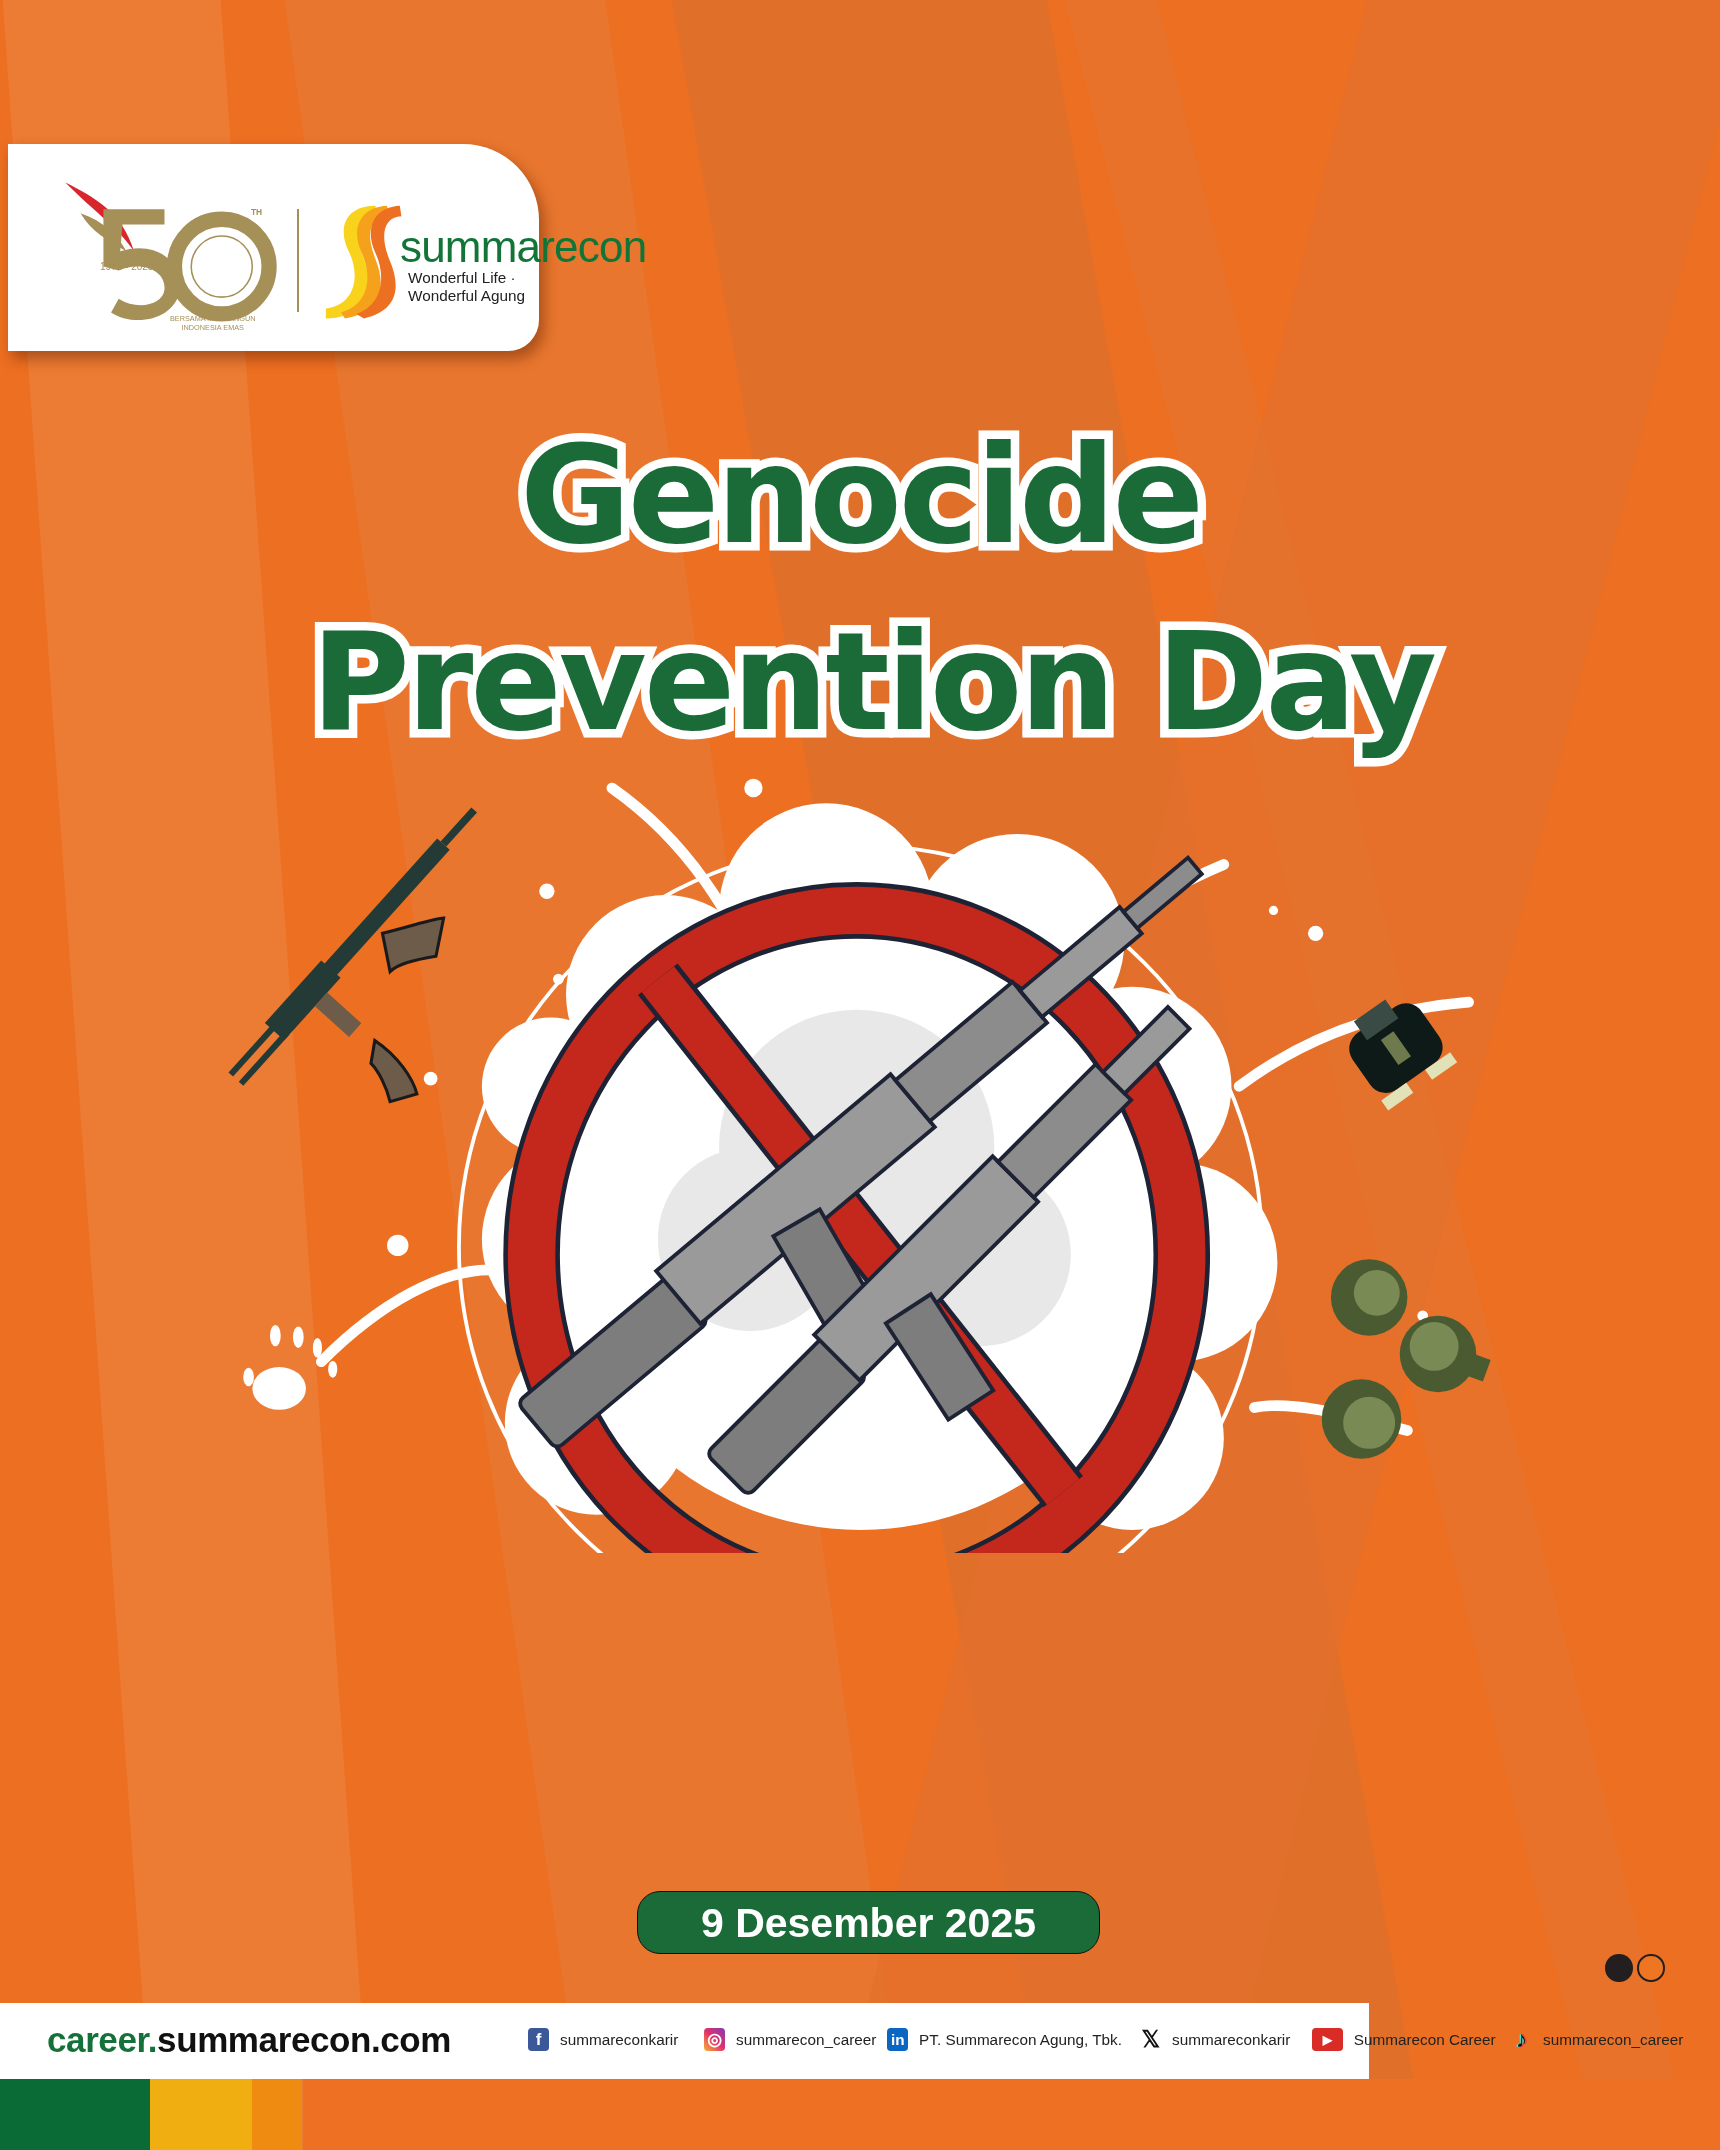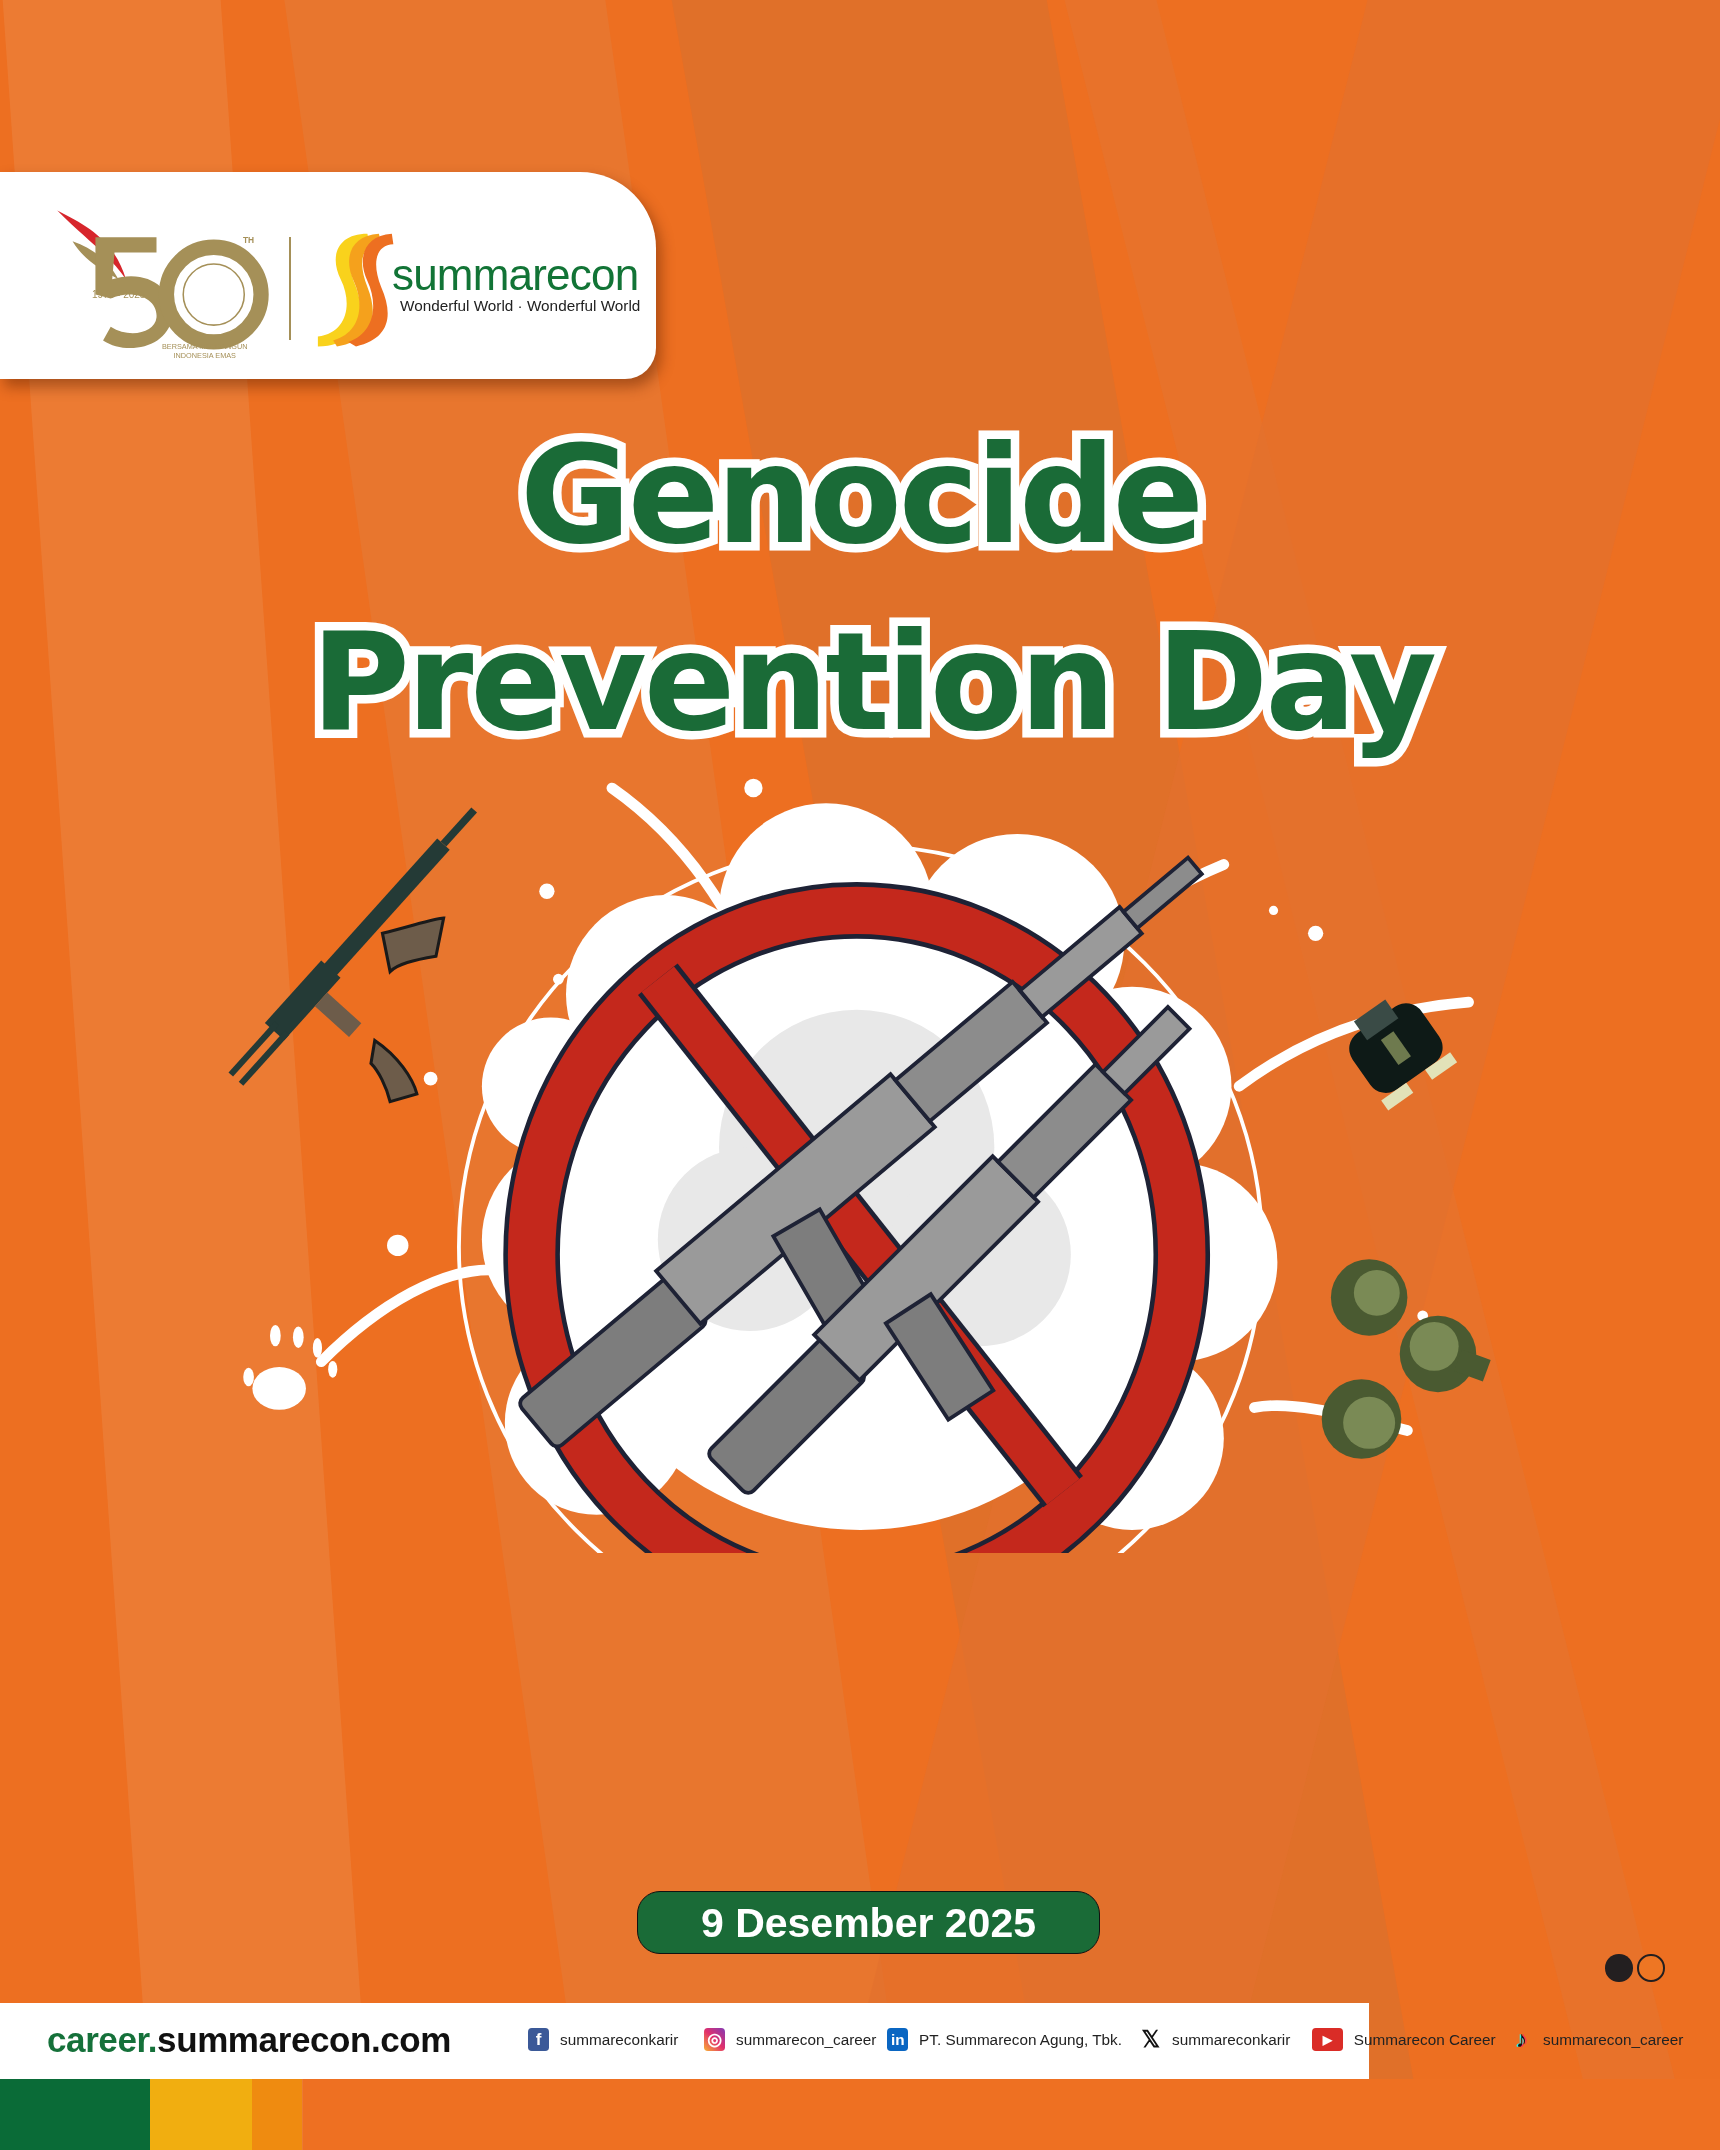--- a/index.html
+++ b/index.html
@@ -8,22 +8,22 @@
 
   
   .streak { position:absolute; top:-38px; height:2218px; transform-origin:top left; }
   .s1 { left:0; width:218px; background:#EC7B33; transform:skewX(4deg); }
   .s2 { left:279px; width:321px; background:#E8762E; transform:skewX(8deg); }
   .s3 { left:665px; width:375px; background:#E07029; transform:skewX(10deg); }
   .s4 { left:1055px; width:92px; background:#E47530; transform:skewX(14deg); opacity:.6; }
   .s5 { left:1377px; width:382px; background:#E2712D; transform:skewX(-14deg); opacity:.7; }
 
   
-  .logo-card { position:absolute; left:0; top:144px; width:656px; height:207px; background:#fff;
-    border-radius:0 76px 31px 0; box-shadow:4.6px 7.6px 13.8px rgba(90,30,0,.45);margin-top:28px; }
+  .logo-card { position:absolute; left:8px; top:144px; width:531px; height:207px; background:#fff;
+    border-radius:0 76px 31px 0; box-shadow:4.6px 7.6px 13.8px rgba(90,30,0,.45); }
   .logo50 { position:absolute; left:42px; top:23px; width:229px; height:161px; }
   .divider { position:absolute; left:289px; top:65px; width:1.5px; height:103px; background:#A59058; }
   .s-mark { position:absolute; left:314px; top:54px; width:84px; height:122px; }
   .brand-name { position:absolute; left:392px; top:78px; font-size:44px; color:#127436; letter-spacing:-0.8px; }
   .brand-tag { position:absolute; left:400px; top:125px; font-size:15.3px; color:#222; }
   .years { position:absolute; left:92px; top:117px; font-size:10px; color:#A59058; }
   .th { position:absolute; left:243px; top:63px; font-size:8.4px; color:#A59058; font-weight:bold; }
   .bersama { position:absolute; left:162px; top:170px; font-size:7.3px; color:#A59058; font-weight:normal; line-height:9.2px; text-align:center; }
 
   
@@ -99,21 +99,21 @@
       <div>BERSAMA MEMBANGUN</div>
       <div>INDONESIA EMAS</div>
     </div>
     <div class="divider"></div>
     <svg class="s-mark" viewBox="0 0 110 160">
       <path d="M70 10 C30 10 20 40 35 70 C50 100 45 140 5 145 L5 158 C55 158 70 120 55 80 C42 50 45 22 72 22 Z" fill="#F9D21C"></path>
       <path d="M85 10 C48 12 38 42 52 72 C66 102 62 140 25 150 L30 158 C78 150 85 118 70 80 C58 50 60 25 88 22 Z" fill="#F5A11C"></path>
       <path d="M102 10 C66 12 56 42 70 72 C84 102 80 140 45 152 L55 158 C100 148 104 116 88 80 C76 50 80 25 104 24 Z" fill="#ED6F21"></path>
     </svg>
     <div class="brand-name">summarecon</div>
-    <div class="brand-tag">Wonderful World · Wonderful World</div>
+    <div class="brand-tag">Wonderful Life · Wonderful Agung</div>
   </div>
 
   <div class="stroke t1 title" aria-hidden="true">Genocide</div>
   <div class="title t1">Genocide</div>
   <div class="stroke t2 title" aria-hidden="true">Prevention Day</div>
   <div class="title t2">Prevention Day</div>
 
   <svg class="illus" viewBox="0 970 2250 1060">
 
     <circle cx="1125" cy="1630" r="525" fill="none" stroke="#fff" stroke-width="5"></circle>

